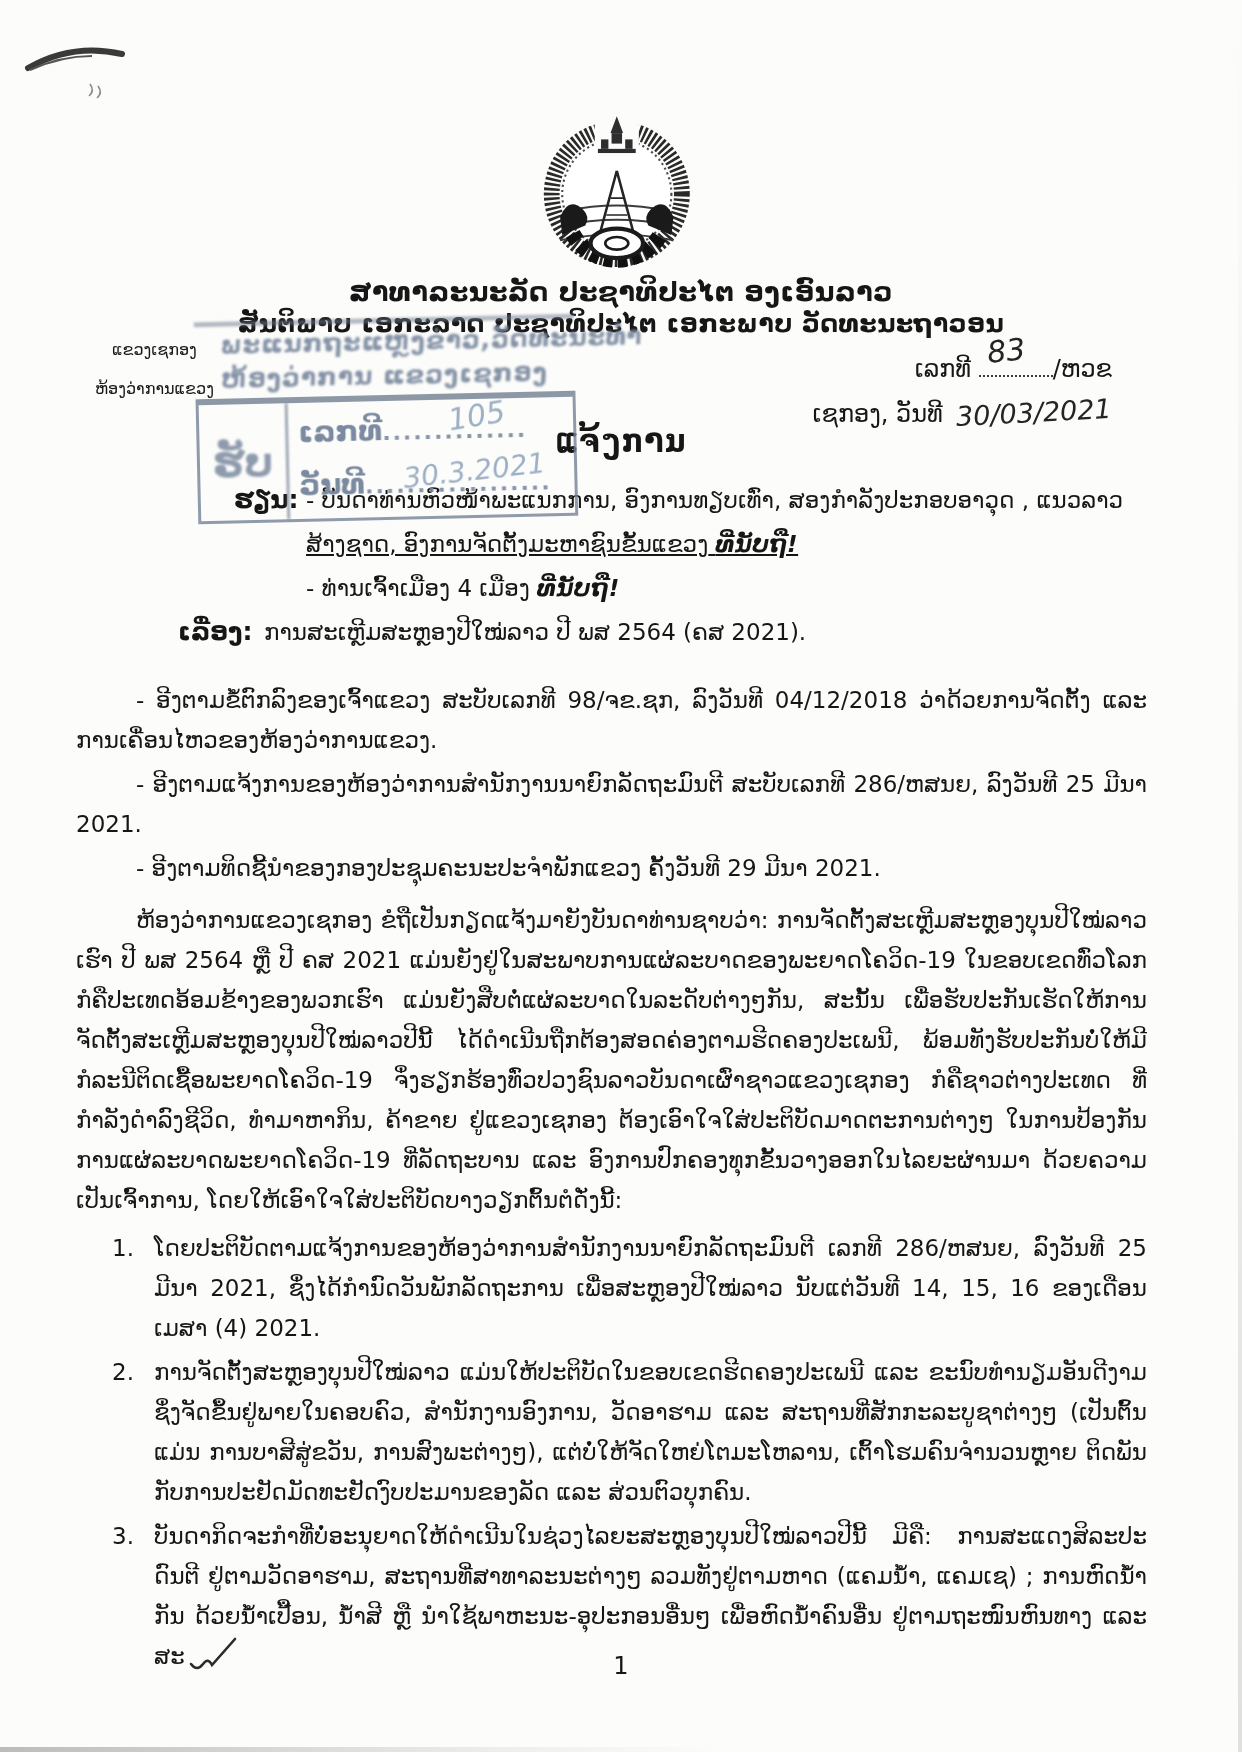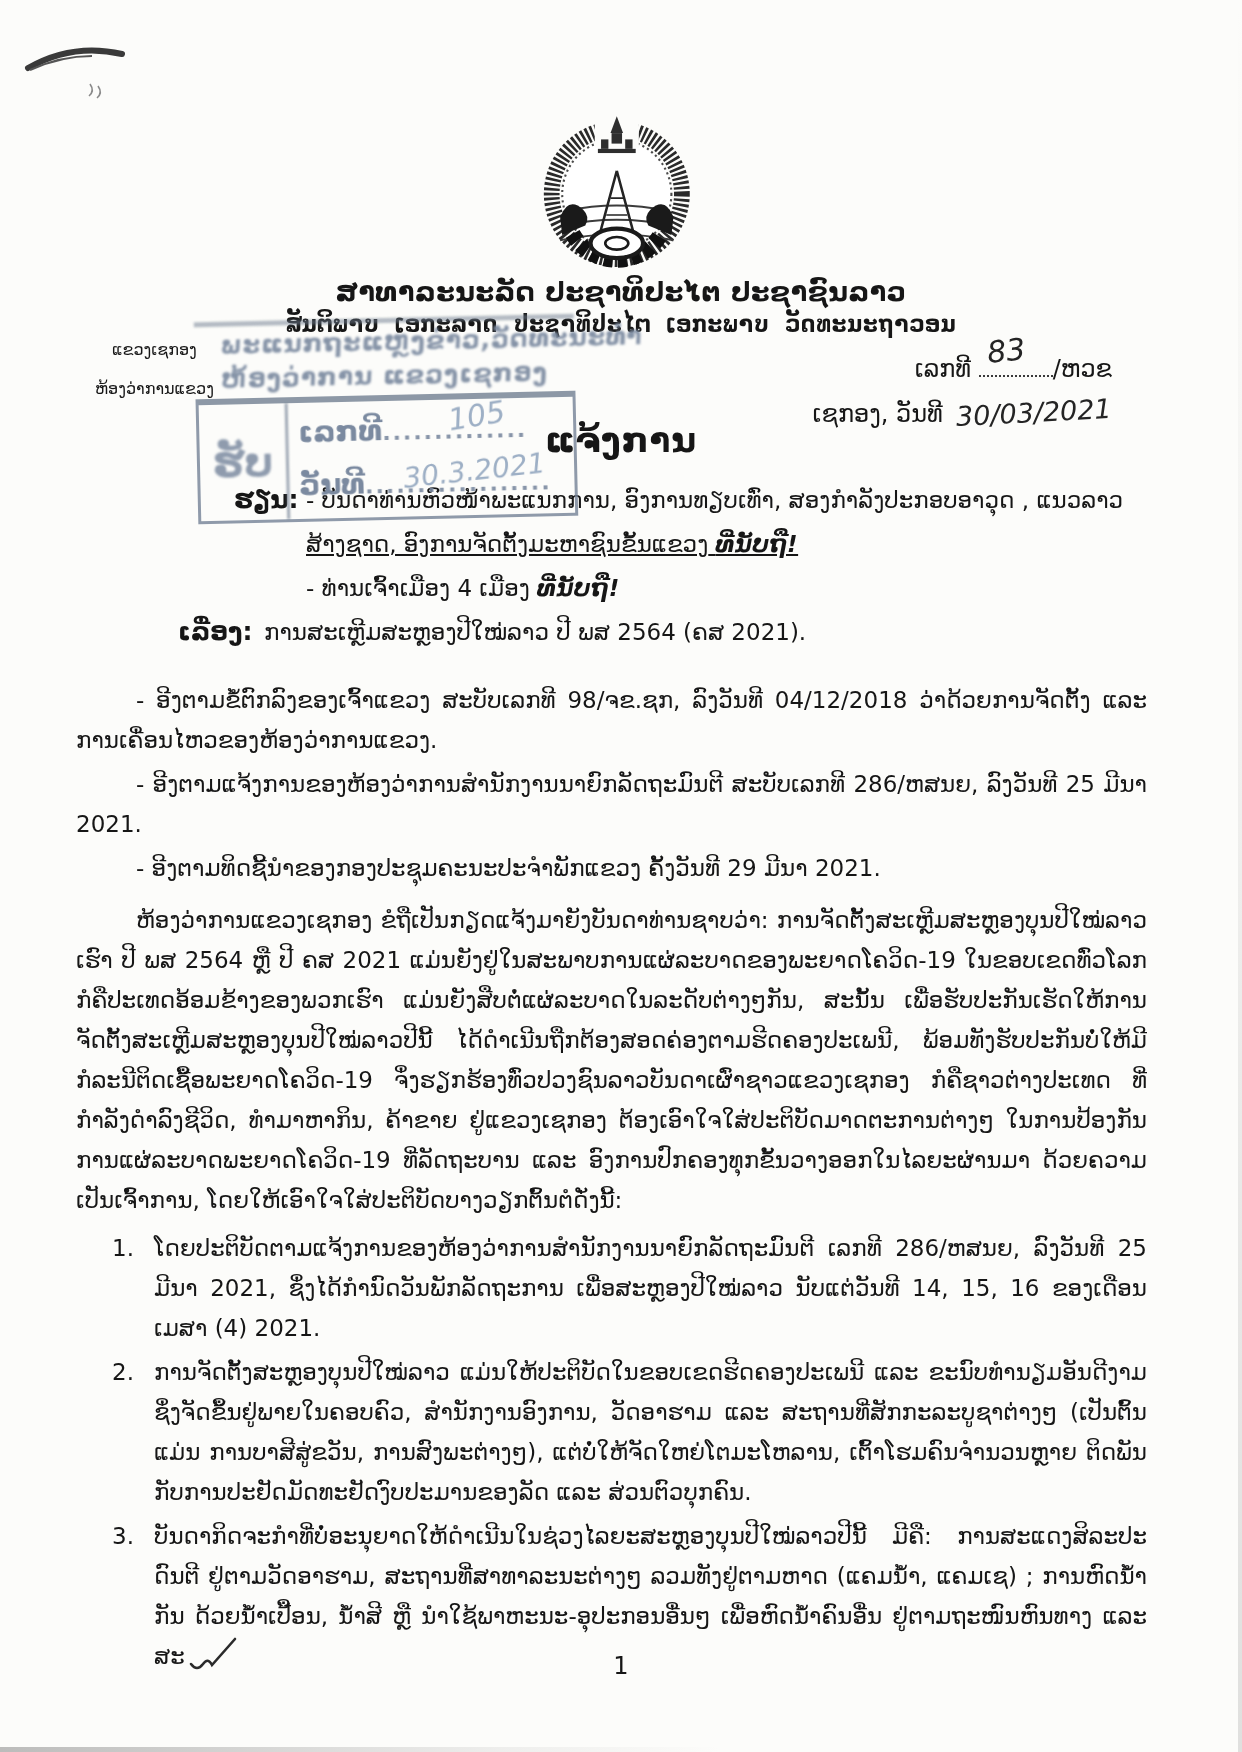--- a/index.html
+++ b/index.html
@@ -13,21 +13,21 @@
     overflow:hidden;
   }
   
   .scribble{position:absolute;left:22px;top:38px;width:120px;height:70px;}
   
   .emblem{position:absolute;left:50%;top:110px;transform:translateX(-52%);width:210px;height:168px;}
   
   .motto1{position:absolute;top:276px;left:0;right:0;text-align:center;
           font-size:27px;font-weight:bold;letter-spacing:.5px;}
   .motto2{position:absolute;top:309px;left:0;right:0;text-align:center;
-          font-size:25px;font-weight:bold;letter-spacing:.5px;font-family:Liberation Mono, monospace;}
+          font-size:25px;font-weight:bold;letter-spacing:.5px;}
   .left-block{position:absolute;left:95px;top:330px;font-size:16px;line-height:39px;text-align:center;}
   .meta-right{position:absolute;right:130px;top:348px;text-align:right;
               font-size:24px;line-height:43px;}
   .dotted{display:inline-block;position:relative;border-bottom:2px dotted #3a3a3a;
           height:20px;vertical-align:baseline;}
   .hand-dark{position:absolute;left:8px;top:-26px;font-size:30px;font-style:italic;
              transform:rotate(-6deg);color:#242424;white-space:nowrap;}
   .hand-date{font-size:27px;font-style:italic;transform:rotate(-3deg);display:inline-block;
              color:#242424;margin-left:6px;}
   
@@ -44,21 +44,21 @@
                   display:flex;align-items:center;justify-content:center;
                   font-size:40px;filter:blur(1px);opacity:.85;}
   .stamp-col-right{flex:1;padding:4px 8px 6px 10px;}
   .stamp-row{font-size:29px;line-height:50px;white-space:nowrap;position:relative;}
   .stamp-dots{letter-spacing:2px;font-size:22px;opacity:.9;}
   .stamp-hand{position:absolute;font-weight:normal;font-style:italic;color:#9dafc5;}
   .stamp-hand-num{left:150px;top:-12px;font-size:30px;transform:rotate(-8deg);}
   .stamp-hand-date{left:104px;top:-10px;font-size:28px;transform:rotate(-5deg);}
   
   .title{position:absolute;top:420px;left:0;right:0;text-align:center;
-         font-size:34px;font-weight:bold;letter-spacing:1px;}
+         font-size:34px;font-weight:bold;letter-spacing:1px;font-family:Liberation Mono, monospace;}
   
   .content{position:absolute;left:76px;right:95px;top:478px;font-size:23px;}
   .to-row{display:flex;margin-left:158px;}
   .to-label{font-weight:bold;width:72px;flex:none;font-size:25px;line-height:44px;}
   .to-lines{flex:1;line-height:44px;}
   .to-lines .wrapline{text-decoration:underline;}
   .honorific{font-weight:bold;font-style:italic;letter-spacing:.5px;}
   .subject-row{display:flex;margin-left:102px;margin-top:0;}
   .subject-label{font-weight:bold;width:86px;flex:none;font-size:25px;line-height:44px;}
   .subject-text{flex:1;line-height:44px;}
@@ -103,21 +103,21 @@
     <path d="M46 124 Q100 113 154 124" stroke="#3c3c3c" stroke-width="1.8" fill="none"></path>
     <path d="M100 58 L80 132 M100 58 L120 132" stroke="#242424" stroke-width="2.4" fill="none"></path>
     <path d="M94 84 L106 84 M90 100 L110 100 M86 116 L114 116" stroke="#242424" stroke-width="1.6"></path>
     <path d="M46 102 q8 -20 22 -7 q7 7 2 15 l-22 9 z" fill="#1a1a1a"></path>
     <path d="M154 102 q-8 -20 -22 -7 q-7 7 -2 15 l22 9 z" fill="#1a1a1a"></path>
     <path d="M58 118 A48 48 0 0 0 142 118" stroke="#111" stroke-width="15" stroke-dasharray="8 5" fill="none"></path>
     <ellipse cx="100" cy="127" rx="25" ry="14" fill="#ffffff" stroke="#1b1b1b" stroke-width="4"></ellipse>
     <ellipse cx="100" cy="127" rx="11" ry="6" fill="none" stroke="#1b1b1b" stroke-width="2.5"></ellipse>
   </svg>
 
-  <div class="motto1">ສາທາລະນະລັດ ປະຊາທິປະໄຕ ປະຊາຊົນລາວ</div>
+  <div class="motto1">ສາທາລະນະລັດ ປະຊາທິປະໄຕ ອງເອົນລາວ</div>
   <div class="motto2">ສັນຕິພາບ ເອກະລາດ ປະຊາທິປະໄຕ ເອກະພາບ ວັດທະນະຖາວອນ</div>
 
   <div class="left-block">
     <div>ແຂວງເຊກອງ</div>
     <div>ຫ້ອງວ່າການແຂວງ</div>
   </div>
 
   <div class="stamp">
     <div class="stamp-smudge">
       <div>ພະແນກຖະແຫຼງຂ່າວ,ວັດທະນະທຳ</div>

